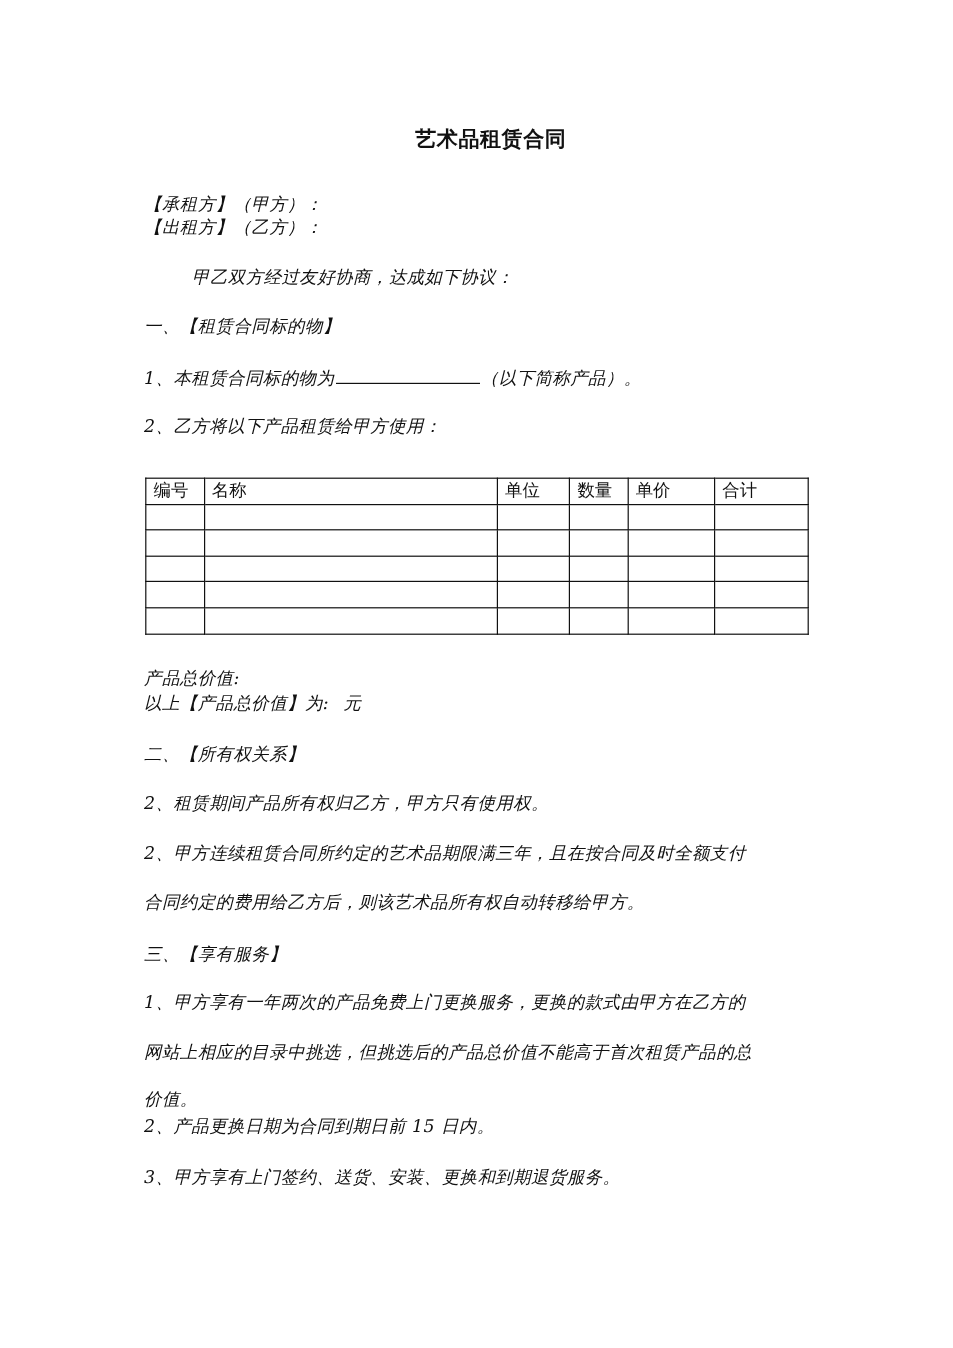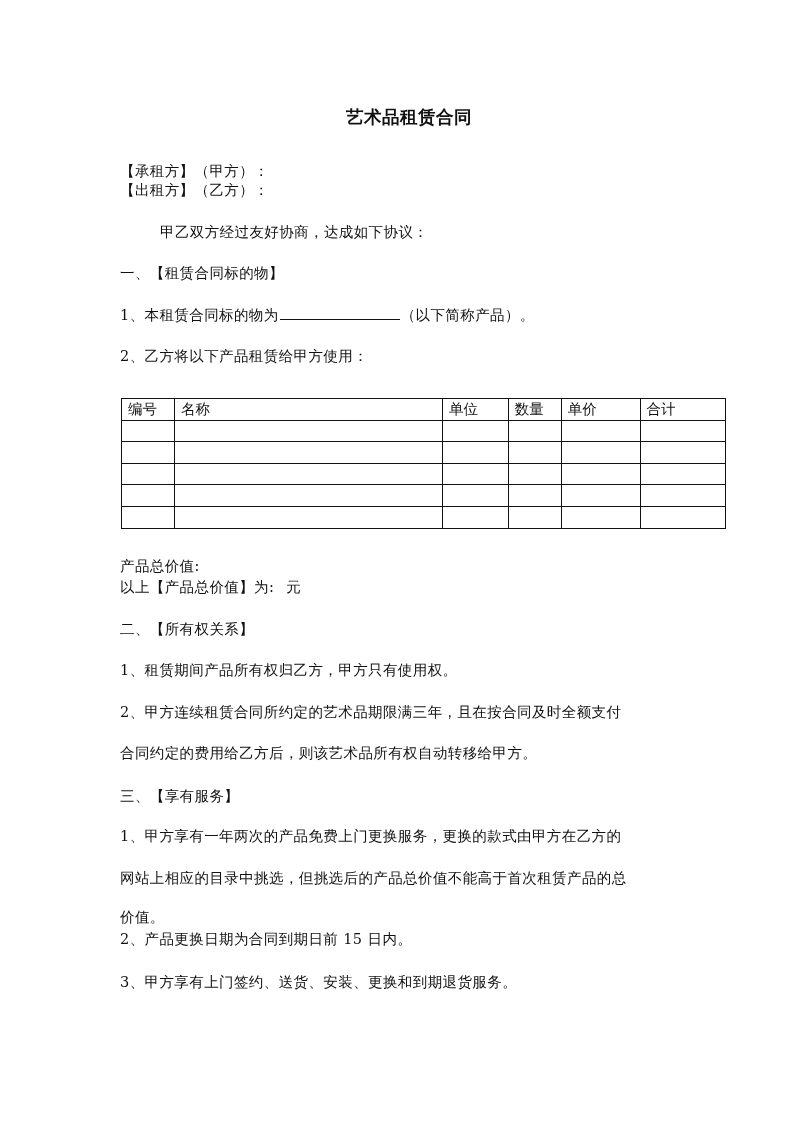--- a/index.html
+++ b/index.html
@@ -1,23 +1,23 @@
 <!DOCTYPE html>
 <html><head>
 <meta charset="utf-8">
 <style>
   html, body { margin: 0; padding: 0; background: #ffffff; }
   body { width: 794px; height: 1123px; position: relative; overflow: hidden;
          font-family: "DejaVu Serif", "Liberation Serif", serif; color: #111; }
-  .line { position: absolute; left: 120px; font-size: 14.5px; line-height: 20px; white-space: nowrap; letter-spacing: 0.4px; }
+  .line { position: absolute; left: 120px; font-size: 14.5px; line-height: 20px; white-space: nowrap; letter-spacing: 0.4px; font-style: italic; }
   .title { position: absolute; left: 0; width: 794px; top: 106px; text-align: center;
            font-size: 17.5px; font-weight: bold; letter-spacing: 0.5px; line-height: 22px; margin-left: 12px; }
   .indent { left: 160px; }
   .blank { display: inline-block; width: 120px; border-bottom: 1.3px solid #111; height: 14px; vertical-align: baseline; margin: 0 1px; }
-  table.items { position: absolute; left: 121px; top: 398px; width: 605px; border-collapse: collapse; font-size: 14.5px; }
+  table.items { position: absolute; left: 121px; top: 398px; width: 553px; border-collapse: collapse; font-size: 14.5px; }
   table.items td, table.items th { border: 1px solid #111; height: 20.6px; padding: 0 0 0 6px; text-align: left; font-weight: normal; line-height: 18px; vertical-align: middle; }
   .c1 { width: 42px; } .c2 { width: 241px; } .c3 { width: 54px; } .c4 { width: 42px; } .c5 { width: 66px; margin-left: 44px; } .c6 { width: 72px; }
   .gap { display: inline-block; width: 12px; }
 </style>
 </head>
 <body>
 
 <div>
 
   <div class="title">艺术品租赁合同</div>
@@ -89,21 +89,21 @@
       </tr>
     </tbody>
   </table>
 
   <div class="line" style="top:556px">产品总价值:</div>
   <div class="line" style="top:577px">
     <span>以上【产品总价值】为:</span><span class="gap"></span><span>元</span>
   </div>
 
   <div class="line" style="top:619px">二、【所有权关系】</div>
-  <div class="line" style="top:660px">1、租赁期间产品所有权归乙方，甲方只有使用权。</div>
+  <div class="line" style="top:660px">2、租赁期间产品所有权归乙方，甲方只有使用权。</div>
   <div class="line" style="top:702px">2、甲方连续租赁合同所约定的艺术品期限满三年，且在按合同及时全额支付</div>
   <div class="line" style="top:743px">合同约定的费用给乙方后，则该艺术品所有权自动转移给甲方。</div>
 
   <div class="line" style="top:786px">三、【享有服务】</div>
   <div class="line" style="top:826px">1、甲方享有一年两次的产品免费上门更换服务，更换的款式由甲方在乙方的</div>
   <div class="line" style="top:868px">网站上相应的目录中挑选，但挑选后的产品总价值不能高于首次租赁产品的总</div>
   <div class="line" style="top:907px">价值。</div>
   <div class="line" style="top:929px">2、产品更换日期为合同到期日前 15 日内。</div>
   <div class="line" style="top:972px">3、甲方享有上门签约、送货、安装、更换和到期退货服务。</div>
 

